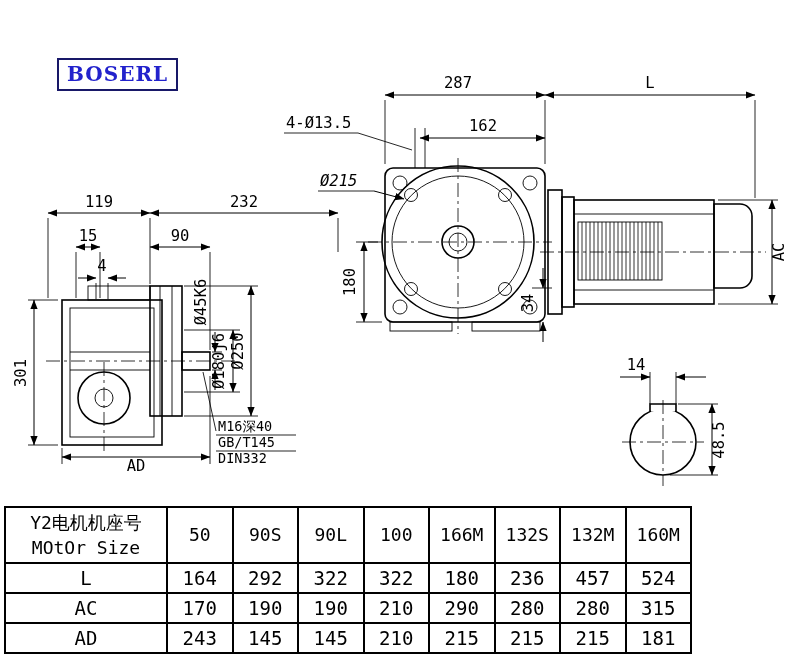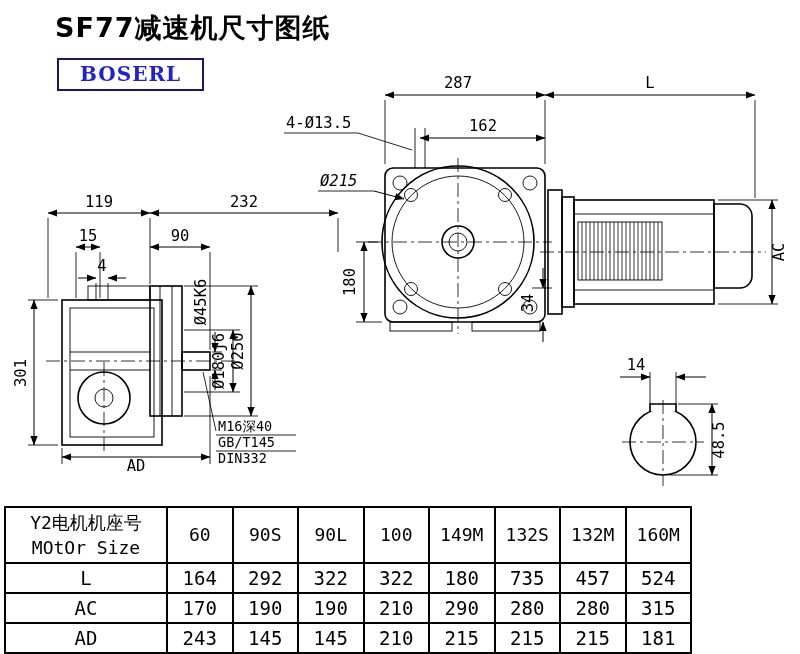--- a/index.html
+++ b/index.html
@@ -1,19 +1,19 @@
 <!DOCTYPE html>
 <html><head>
 <meta charset="utf-8">
 <style>
   html,body{margin:0;padding:0;background:#ffffff;}
   .page{position:relative;width:800px;height:654px;background:#ffffff;overflow:hidden;color:#000;}
   .title{position:absolute;left:55px;top:10px;margin:0;font:bold 27px "DejaVu Sans",sans-serif;letter-spacing:1px;color:#000;}
   .logo{position:absolute;left:57px;top:58px;border:2px solid #181868;color:#2222cc;
-        font:bold 20px "DejaVu Serif",serif;padding:2px 21px 3px;letter-spacing:1px;background:#fff;}
+        font:bold 20px "DejaVu Serif",serif;padding:2px 8px 3px;letter-spacing:1px;background:#fff;}
   .drawing{position:absolute;left:0;top:0;}
   
   .ol{fill:none;stroke:#000;stroke-width:1.6;}
   .thin{fill:none;stroke:#000;stroke-width:0.9;}
   .fin{fill:none;stroke:#000;stroke-width:0.8;}
   .cl{fill:none;stroke:#000;stroke-width:0.8;stroke-dasharray:14 4 3 4;}
   .dim{fill:none;stroke:#000;stroke-width:1;}
   .ext{fill:none;stroke:#000;stroke-width:0.85;}
   .dt{font:15.5px "DejaVu Sans Mono",monospace;fill:#000;text-anchor:middle;}
   .dts{font:13.5px "DejaVu Sans Mono",monospace;fill:#000;text-anchor:start;}
@@ -25,21 +25,20 @@
   .size-table th,.size-table td{border:2px solid #000;font-weight:normal;padding:0;}
   .size-table col.c0{width:162px;}
   .size-table tr.hrow th{height:54px;font-size:18px;line-height:1.4;}
   .size-table tr.drow th,.size-table tr.drow td{height:28px;font-size:19px;}
 </style>
 </head>
 <body>
 
 <div class="page">
 
-  <h1 class="title">SF77减速机尺寸图纸</h1>
   <div class="logo">
     <span>BOSERL</span>
   </div>
 
   <svg class="drawing" width="800" height="505" viewBox="0 0 800 505">
     <defs>
       <marker id="arr" viewBox="0 0 10 10" refX="9.2" refY="5" markerWidth="10" markerHeight="10" orient="auto-start-reverse">
         <path d="M0 1.3 L9.5 5 L0 8.7 Z" fill="#000"></path>
       </marker>
     </defs>
@@ -208,37 +207,37 @@
         <col>
         <col>
         <col>
       </colgroup>
     <tbody>
       <tr class="hrow">
         <th>
           <div>Y2电机机座号</div>
           <div>MOtOr Size</div>
         </th>
-        <th>60</th>
+        <th>50</th>
         <th>90S</th>
         <th>90L</th>
         <th>100</th>
-        <th>149M</th>
+        <th>166M</th>
         <th>132S</th>
         <th>132M</th>
         <th>160M</th>
       </tr>
       <tr class="drow">
         <th>L</th>
         <td>164</td>
         <td>292</td>
         <td>322</td>
         <td>322</td>
         <td>180</td>
-        <td>735</td>
+        <td>236</td>
         <td>457</td>
         <td>524</td>
       </tr>
       <tr class="drow">
         <th>AC</th>
         <td>170</td>
         <td>190</td>
         <td>190</td>
         <td>210</td>
         <td>290</td>

